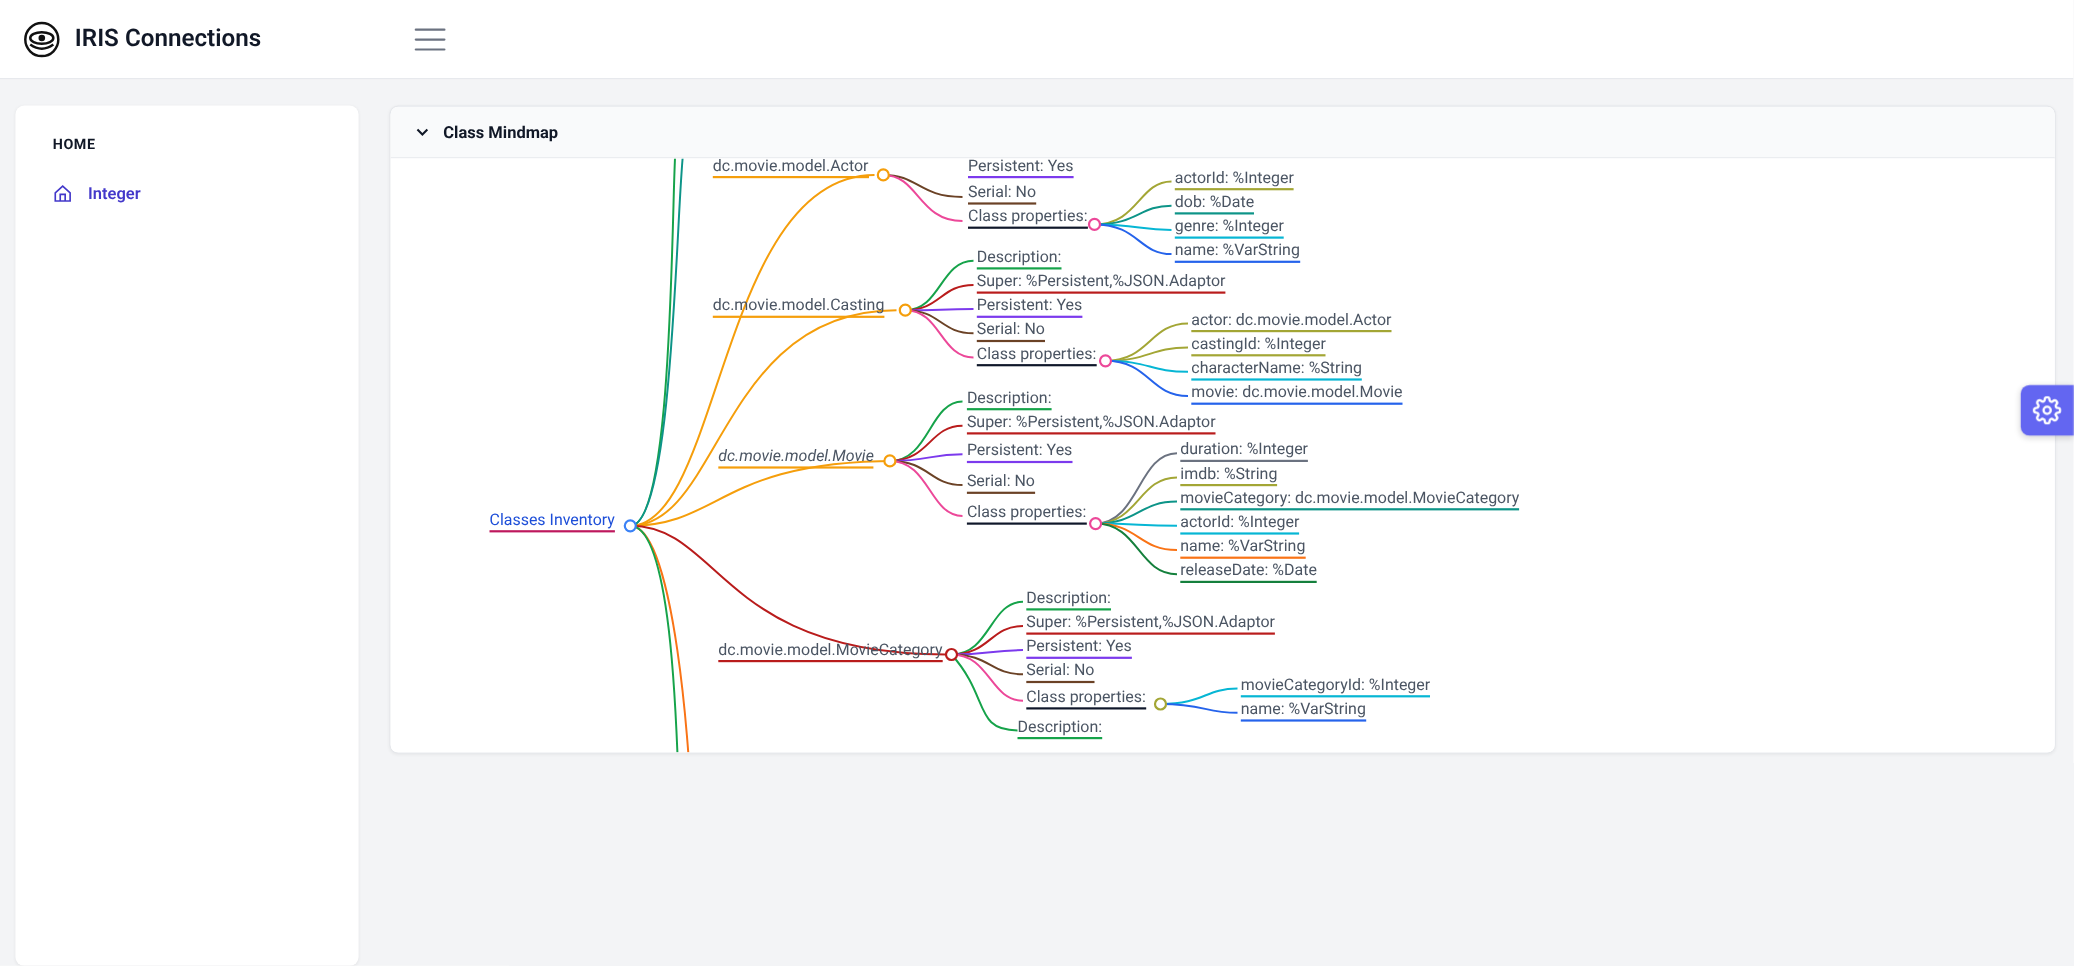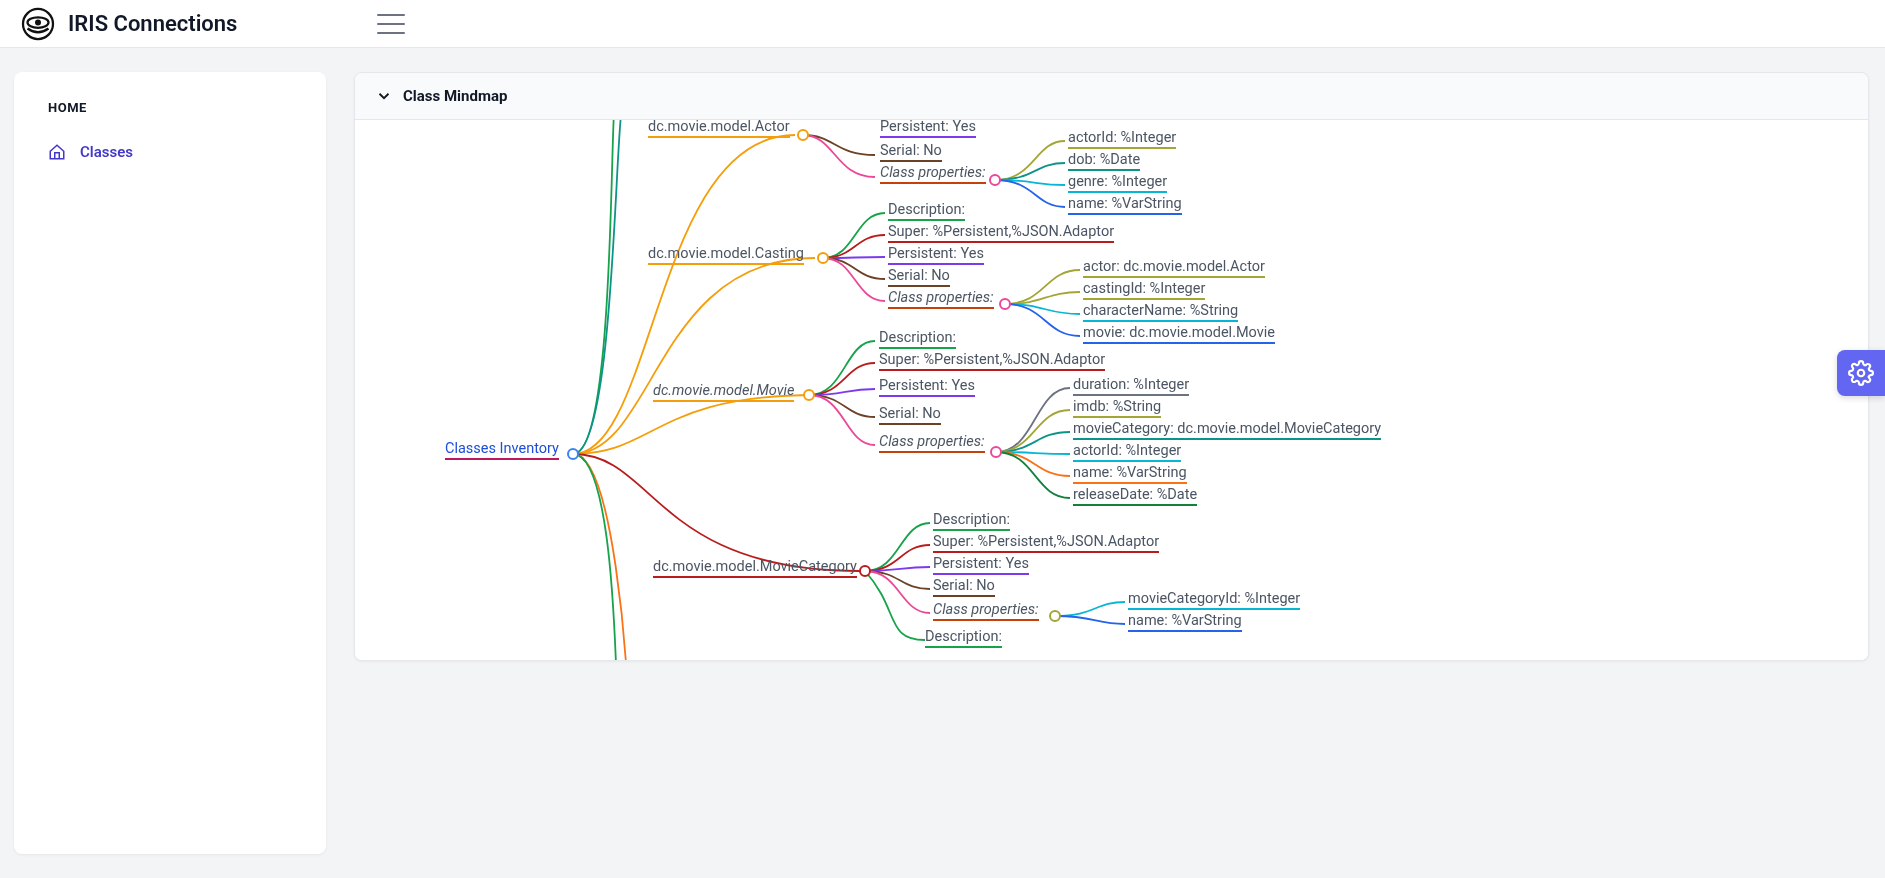--- a/index.html
+++ b/index.html
@@ -1,19 +1,19 @@
 <!DOCTYPE html>
 <html><head>
 <meta charset="utf-8">
 <style>
 * { box-sizing: border-box; margin: 0; padding: 0; }
 body { font-family: -apple-system, BlinkMacSystemFont, "Segoe UI", Roboto, Arial, sans-serif; background: #f3f4f6; color: #111827; width: 1885px; height: 878px; overflow: hidden; position: relative; }
 
 
-.header { height: 48px; background: #fff; border-bottom: 1px solid #e5e7eb; display: flex; align-items: center; padding: 0 20px; }
+.header { height: 72px; background: #fff; border-bottom: 1px solid #e5e7eb; display: flex; align-items: center; padding: 0 20px; }
 .logo-wrap { display: flex; align-items: center; gap: 12px; }
 .logo-icon { width: 36px; height: 36px; }
 .app-title { font-size: 22px; font-weight: 600; color: #111827; }
 .hamburger { margin-left: 140px; width: 28px; height: 20px; display: flex; flex-direction: column; justify-content: space-between; cursor: pointer; }
 .hamburger span { height: 2px; background: #6b7280; border-radius: 2px; }
 
 
 .content { display: flex; padding: 24px 16px 12px 14px; gap: 28px; height: calc(878px - 60px); }
 .sidebar { width: 312px; background: #fff; border-radius: 8px; box-shadow: 0 1px 3px rgba(0,0,0,0.06); padding: 28px 16px; }
 .sidebar-heading { font-size: 13px; font-weight: 700; letter-spacing: 0.5px; color: #111827; margin-bottom: 18px; padding-left: 18px; }
@@ -33,21 +33,21 @@
 .settings-tab { position: fixed; right: 0; top: 350px; width: 48px; height: 46px; background: #6366f1; border-radius: 8px 0 0 8px; display: flex; align-items: center; justify-content: center; cursor: pointer; box-shadow: 0 2px 6px rgba(0,0,0,0.15); }
 
 
 .mm-label { position: absolute; font-size: 14.5px; color: #4b5563; white-space: nowrap; padding-bottom: 1px; }
 .mm-root { color: #1d4ed8; border-bottom: 2px solid #be185d; }
 .mm-class { color: #4b5563; border-bottom: 2px solid #f59e0b; }
 .u-green { border-bottom: 2px solid #16a34a; }
 .u-red { border-bottom: 2px solid #b91c1c; }
 .u-purple { border-bottom: 2px solid #7c3aed; }
 .u-brown { border-bottom: 2px solid #6b4226; }
-.u-pink { border-bottom: 2px solid #c2410c; font-style: italic; }
+.u-pink { border-bottom: 2px solid #0f172a; }
 .u-teal { border-bottom: 2px solid #0d9488; }
 .u-orange { border-bottom: 2px solid #f97316; }
 .u-olive { border-bottom: 2px solid #a3a635; }
 .u-blue { border-bottom: 2px solid #2563eb; }
 .u-gray { border-bottom: 2px solid #6b7280; }
 .u-cyan { border-bottom: 2px solid #06b6d4; }
 .u-dgreen { border-bottom: 2px solid #15803d; }
 
 .mm-node { position: absolute; width: 12px; height: 12px; border-radius: 50%; background: #fff; border: 2px solid; }
 
@@ -76,21 +76,21 @@
 
 <div class="content">
 
   <div class="sidebar">
     <div class="sidebar-heading">HOME</div>
     <div class="nav-item active">
       <svg class="nav-icon" viewBox="0 0 24 24" fill="none" stroke="#4338ca" stroke-width="2">
           <path d="M3 11 L12 3 L21 11 V21 H3 Z"></path>
           <path d="M9 21 V13 H15 V21"></path>
         </svg>
-      <span>Classes</span>
+      <span>Integer</span>
     </div>
   </div>
 
   <div class="main">
 
     <div class="panel">
       <div class="panel-header">
         <svg class="chev" viewBox="0 0 24 24" fill="none" stroke="#111827" stroke-width="2.5">
             <polyline points="6 9 12 15 18 9"></polyline>
           </svg>

